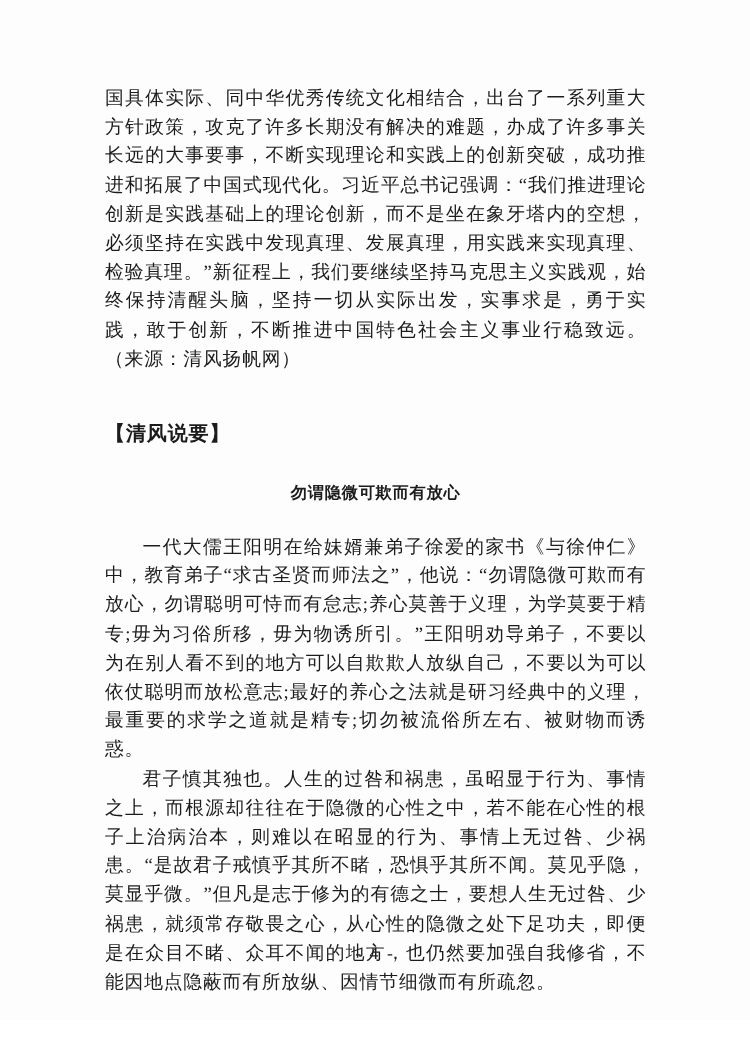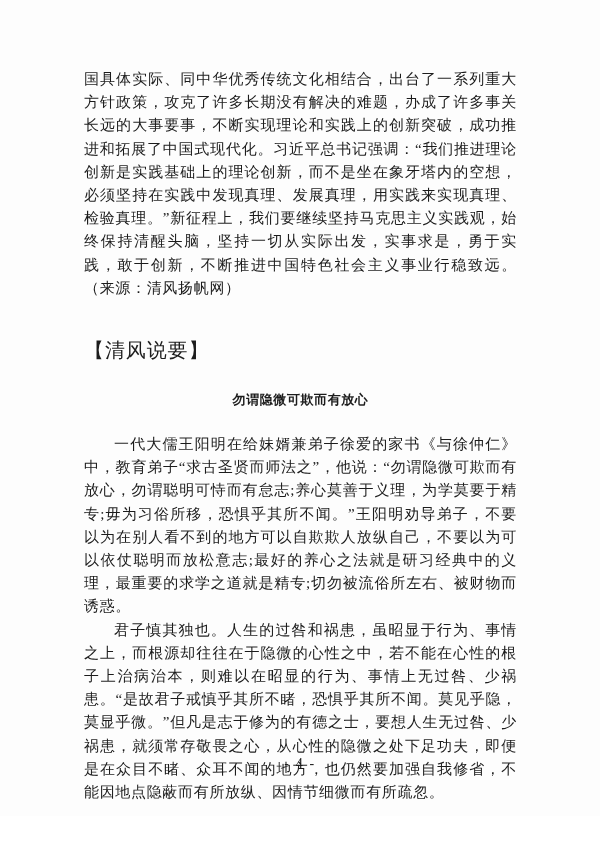--- a/index.html
+++ b/index.html
@@ -29,22 +29,22 @@
     line-height: 23.2px;
     text-align: justify;
     letter-spacing: 0.045em;
   }
   .para-indent {
     text-indent: 2em;
   }
   .section-header {
     margin: 0;
     margin-top: 37px;
-    font-size: 20px;
-    font-weight: normal;
+    font-size: 16px;
+    font-weight: bold;
     letter-spacing: 0.045em;
   }
   .article-title {
     margin: 0;
     margin-top: 27px;
     font-size: 13px;
     font-weight: bold;
     text-align: center;
     letter-spacing: 0.045em;
   }
@@ -69,20 +69,20 @@
   <div class="content">
 
     <p class="para">国具体实际、同中华优秀传统文化相结合，出台了一系列重大方针政策，攻克了许多长期没有解决的难题，办成了许多事关长远的大事要事，不断实现理论和实践上的创新突破，成功推进和拓展了中国式现代化。习近平总书记强调：“我们推进理论创新是实践基础上的理论创新，而不是坐在象牙塔内的空想，必须坚持在实践中发现真理、发展真理，用实践来实现真理、检验真理。”新征程上，我们要继续坚持马克思主义实践观，始终保持清醒头脑，坚持一切从实际出发，实事求是，勇于实践，敢于创新，不断推进中国特色社会主义事业行稳致远。（来源：清风扬帆网）</p>
 
     <p class="section-header">【清风说要】</p>
 
     <h1 class="article-title">勿谓隐微可欺而有放心</h1>
 
     <div class="title-body-gap"></div>
 
-    <p class="para para-indent">一代大儒王阳明在给妹婿兼弟子徐爱的家书《与徐仲仁》中，教育弟子“求古圣贤而师法之”，他说：“勿谓隐微可欺而有放心，勿谓聪明可恃而有怠志;养心莫善于义理，为学莫要于精专;毋为习俗所移，恐惧乎其所不闻。”王阳明劝导弟子，不要以为在别人看不到的地方可以自欺欺人放纵自己，不要以为可以依仗聪明而放松意志;最好的养心之法就是研习经典中的义理，最重要的求学之道就是精专;切勿被流俗所左右、被财物而诱惑。</p>
+    <p class="para para-indent">一代大儒王阳明在给妹婿兼弟子徐爱的家书《与徐仲仁》中，教育弟子“求古圣贤而师法之”，他说：“勿谓隐微可欺而有放心，勿谓聪明可恃而有怠志;养心莫善于义理，为学莫要于精专;毋为习俗所移，毋为物诱所引。”王阳明劝导弟子，不要以为在别人看不到的地方可以自欺欺人放纵自己，不要以为可以依仗聪明而放松意志;最好的养心之法就是研习经典中的义理，最重要的求学之道就是精专;切勿被流俗所左右、被财物而诱惑。</p>
 
     <p class="para para-indent">君子慎其独也。人生的过咎和祸患，虽昭显于行为、事情之上，而根源却往往在于隐微的心性之中，若不能在心性的根子上治病治本，则难以在昭显的行为、事情上无过咎、少祸患。“是故君子戒慎乎其所不睹，恐惧乎其所不闻。莫见乎隐，莫显乎微。”但凡是志于修为的有德之士，要想人生无过咎、少祸患，就须常存敬畏之心，从心性的隐微之处下足功夫，即便是在众目不睹、众耳不闻的地方，也仍然要加强自我修省，不能因地点隐蔽而有所放纵、因情节细微而有所疏忽。</p>
 
   </div>
 
   <div class="footer">- 4 -</div>
 </div>
 
 </body></html>

